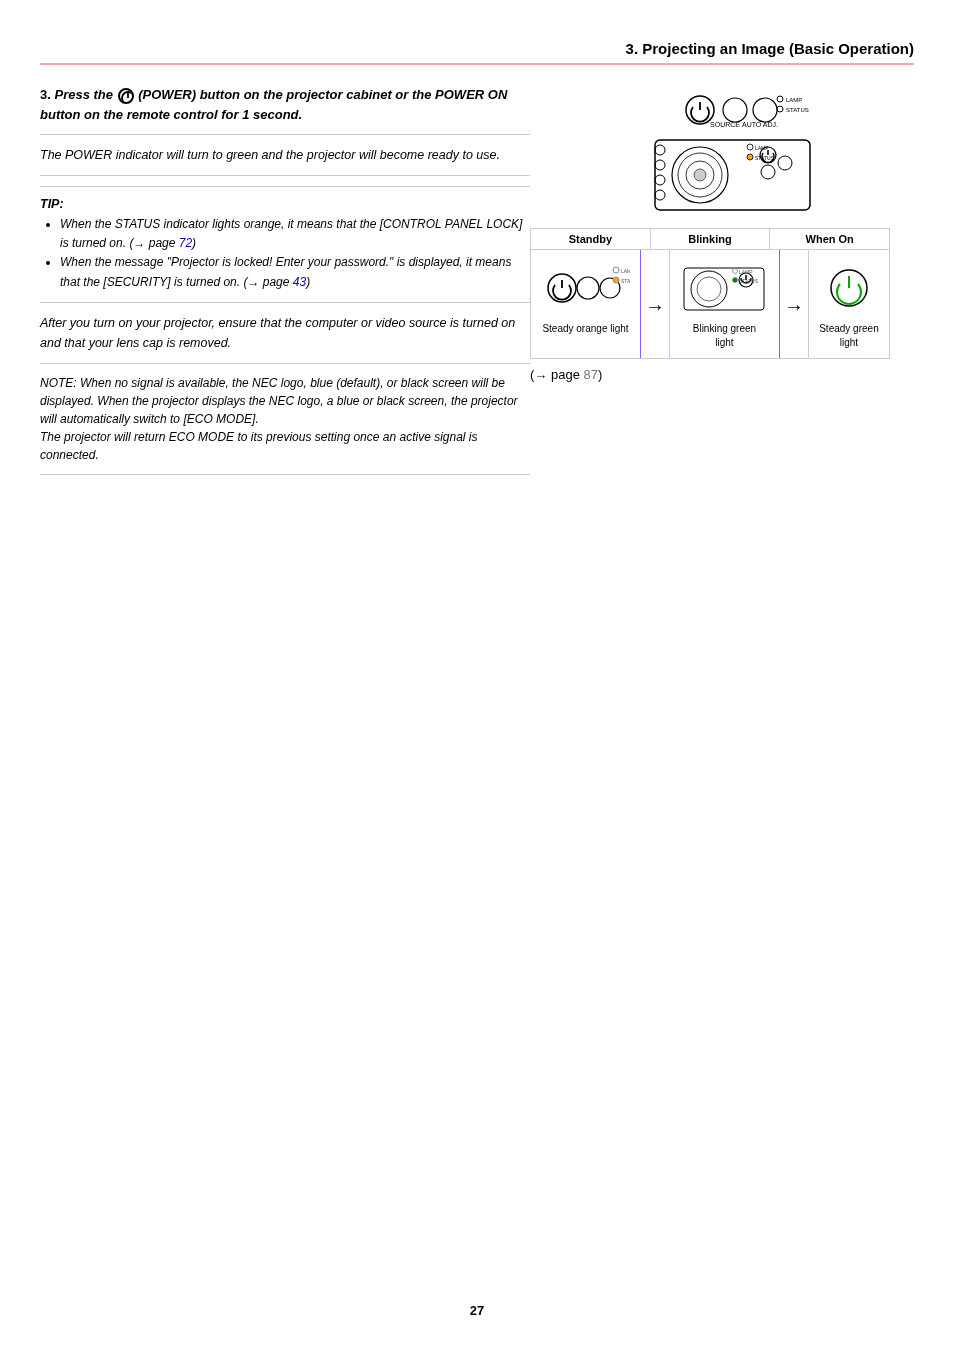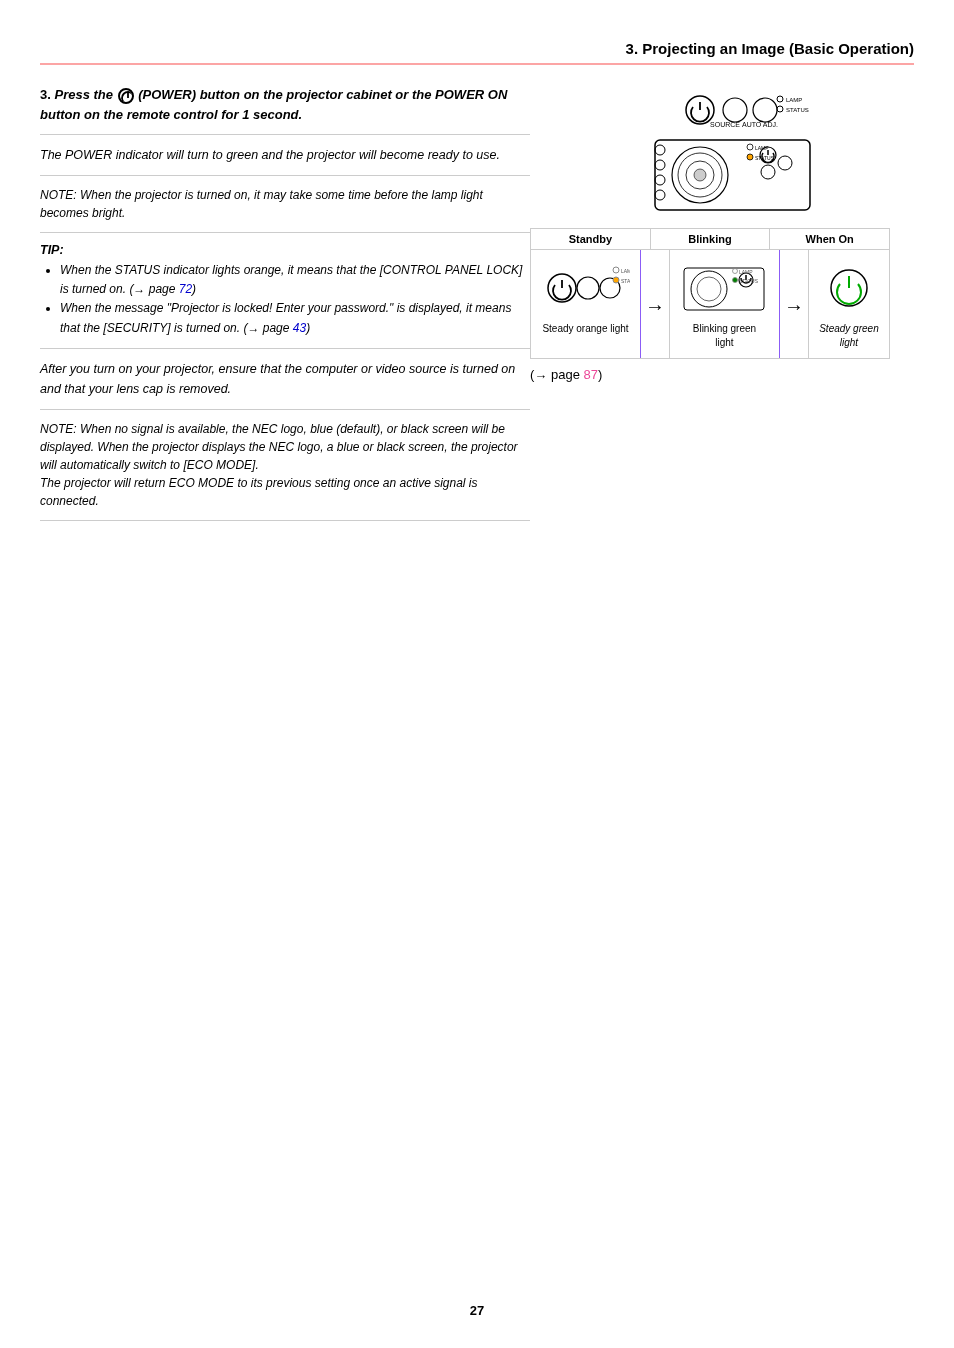--- a/index.html
+++ b/index.html
@@ -132,21 +132,20 @@
       flex: 1;
       border-right: 1px solid #8b5cf6;
       display: flex;
       flex-direction: column;
       align-items: center;
       padding: 8px 4px;
       position: relative;
     }
     .state-section:last-child {
       border-right: none;
-      font-style: italic;
     }
 
     .state-sublabel {
       font-size: 10px;
       text-align: center;
       margin-top: 4px;
       line-height: 1.4;
     }
 
     
@@ -161,21 +160,21 @@
     }
 
     
     .arrow-ref {
       font-size: 13px;
       margin-top: 8px;
       font-style: normal;
       color: #000;
     }
     .arrow-ref .link-blue {
-      color: #ec4899;
+      color: #737373;
       font-style: normal;
     }
 
     
     .projector-top-img {
       text-align: center;
       margin-bottom: 10px;
     }
 
   </style>
@@ -207,23 +206,20 @@
       </div>
 
       <hr class="divider">
 
       <p class="body-text">
         The POWER indicator will turn to green and the projector will become ready to use.
       </p>
 
       <hr class="divider">
 
-      <p class="note-text">
-        <em>NOTE: When the projector is turned on, it may take some time before the lamp light becomes bright.</em>
-      </p>
 
       <hr class="divider">
 
       <p class="tip-label"><em>TIP:</em></p>
       <ul class="tip-list">
         <li>
           <em>When the STATUS indicator lights orange, it means that the [CONTROL PANEL LOCK] is turned on. (→ page <span class="link-blue">72</span>)</em>
         </li>
         <li>
           <em>When the message "Projector is locked! Enter your password." is displayed, it means that the [SECURITY] is turned on. (→ page <span class="link-blue">43</span>)</em>

